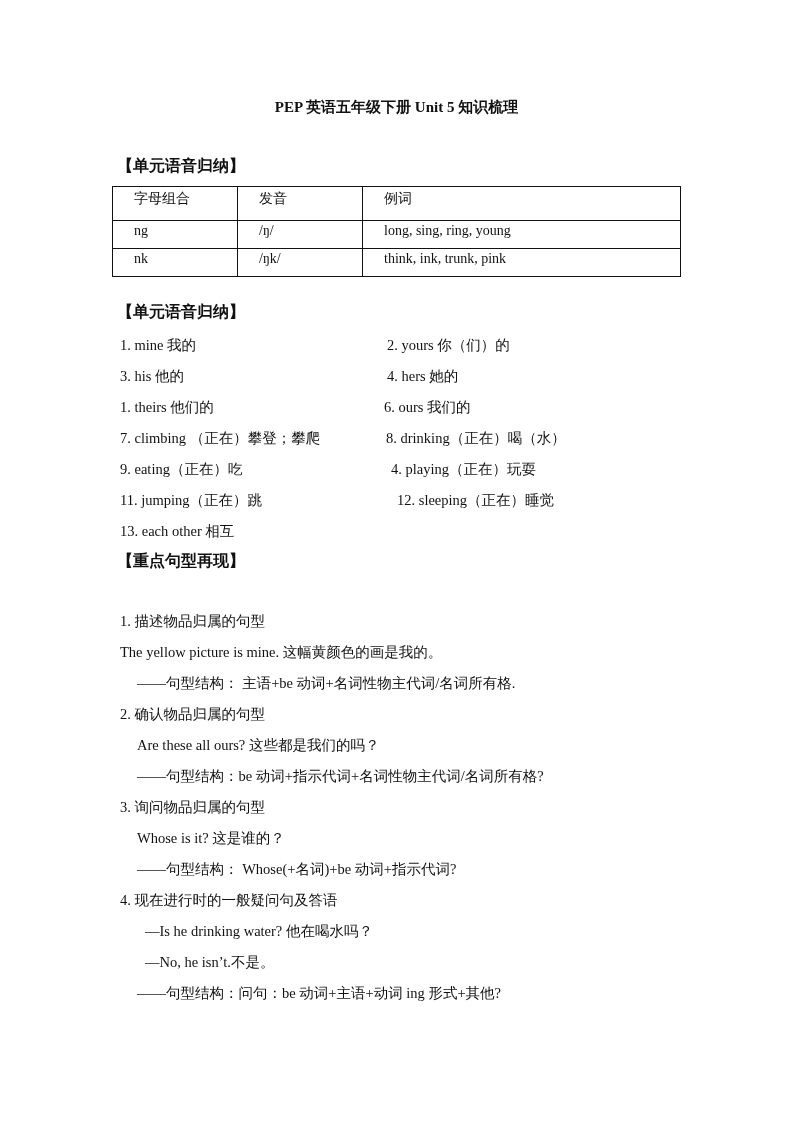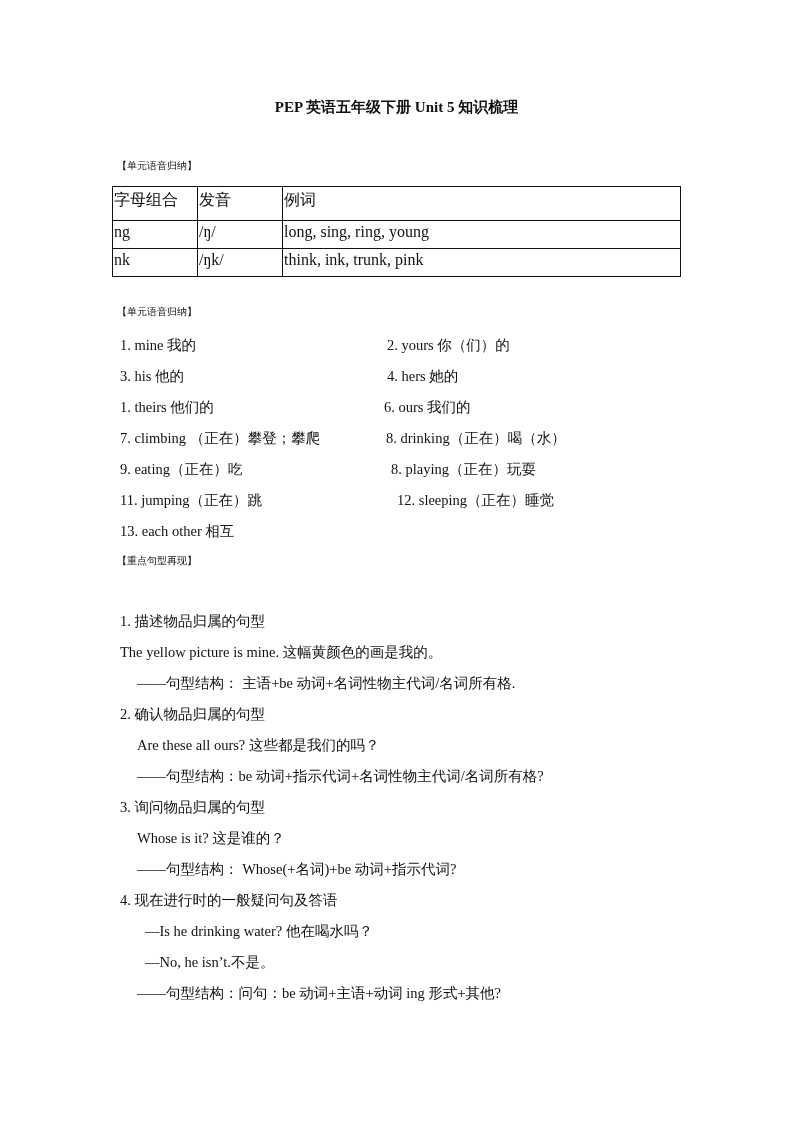--- a/index.html
+++ b/index.html
@@ -1,22 +1,22 @@
 <!DOCTYPE html>
 <html><head>
 <meta charset="utf-8">
 <style>
   html, body { margin:0; padding:0; background:#fff; }
   body { width:793px; height:1122px; position:relative; overflow:hidden;
          font-family:"Liberation Serif","DejaVu Serif",serif; color:#111; font-size:14.5px; }
   .abs { position:absolute; white-space:nowrap; line-height:18px; }
   .title { top:98px; left:0; width:793px; text-align:center; font-weight:bold; font-size:15px; }
-  .h { font-weight:normal; font-size:10px; }
+  .h { font-weight:bold; font-size:16px; }
   table.phon { position:absolute; left:112px; top:186px; width:569px; border-collapse:collapse; }
-  table.phon td { border:1px solid #111; padding:0 1px; font-size:16px; vertical-align:top; }
+  table.phon td { border:1px solid #111; padding:0 21px; font-size:14px; vertical-align:top; }
   table.phon tr.r0 td { height:30px; padding-top:3px; }
   table.phon tr.r1 td { height:25px; padding-top:2px; }
   table.phon tr.r2 td { height:25px; padding-top:2px;margin-left:32px; }
   table.phon td.c0 { width:82px; }
   table.phon td.c1 { width:82px; }
 </style>
 </head>
 <body>
 
 <div class="abs title">PEP 英语五年级下册 Unit 5  知识梳理</div>
@@ -47,21 +47,21 @@
 
 <div class="abs" style="top:336px;left:120px;">1.  mine 我的</div>
 <div class="abs" style="top:336px;left:387px;">2. yours 你（们）的</div>
 <div class="abs" style="top:367px;left:120px;">3. his 他的</div>
 <div class="abs" style="top:367px;left:387px;">4. hers 她的</div>
 <div class="abs" style="top:398px;left:120px;">1. theirs 他们的</div>
 <div class="abs" style="top:398px;left:384px;">6. ours 我们的</div>
 <div class="abs" style="top:429px;left:120px;">7. climbing  （正在）攀登；攀爬</div>
 <div class="abs" style="top:429px;left:386px;">8. drinking（正在）喝（水）</div>
 <div class="abs" style="top:460px;left:120px;">9. eating（正在）吃</div>
-<div class="abs" style="top:460px;left:391px;">8. playing（正在）玩耍</div>
+<div class="abs" style="top:460px;left:391px;">4. playing（正在）玩耍</div>
 <div class="abs" style="top:491px;left:120px;">11. jumping（正在）跳</div>
 <div class="abs" style="top:491px;left:397px;">12. sleeping（正在）睡觉</div>
 <div class="abs" style="top:522px;left:120px;">13. each other 相互</div>
 
 <div class="abs h" style="top:552px;left:117px;">【重点句型再现】</div>
 
 <div class="abs" style="top:612px;left:120px;">1.  描述物品归属的句型</div>
 <div class="abs" style="top:643px;left:120px;">The yellow picture is mine.  这幅黄颜色的画是我的。</div>
 <div class="abs" style="top:674px;left:137px;">——句型结构：  主语+be 动词+名词性物主代词/名词所有格.</div>
 <div class="abs" style="top:705px;left:120px;">2.  确认物品归属的句型</div>

